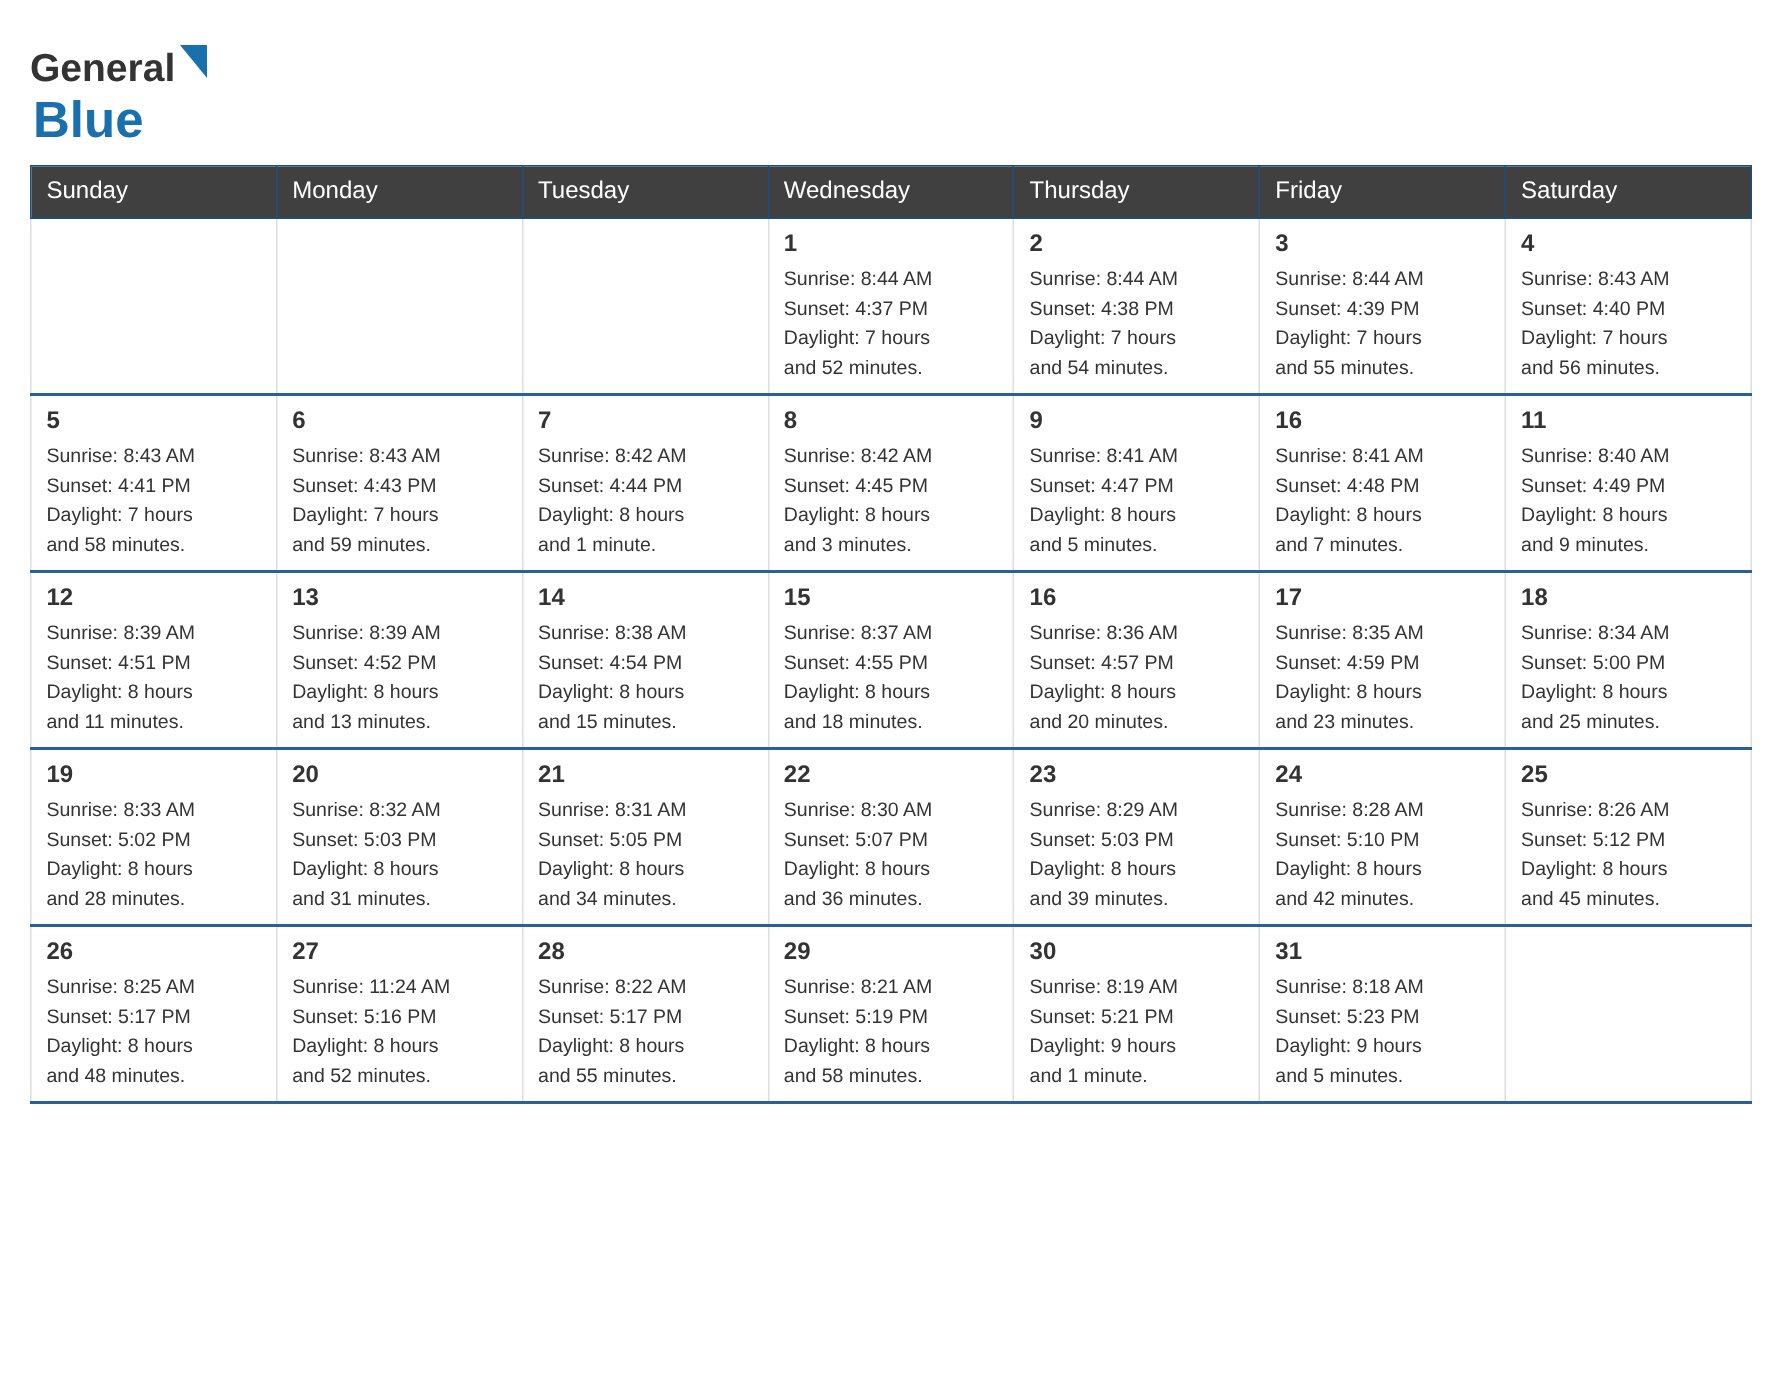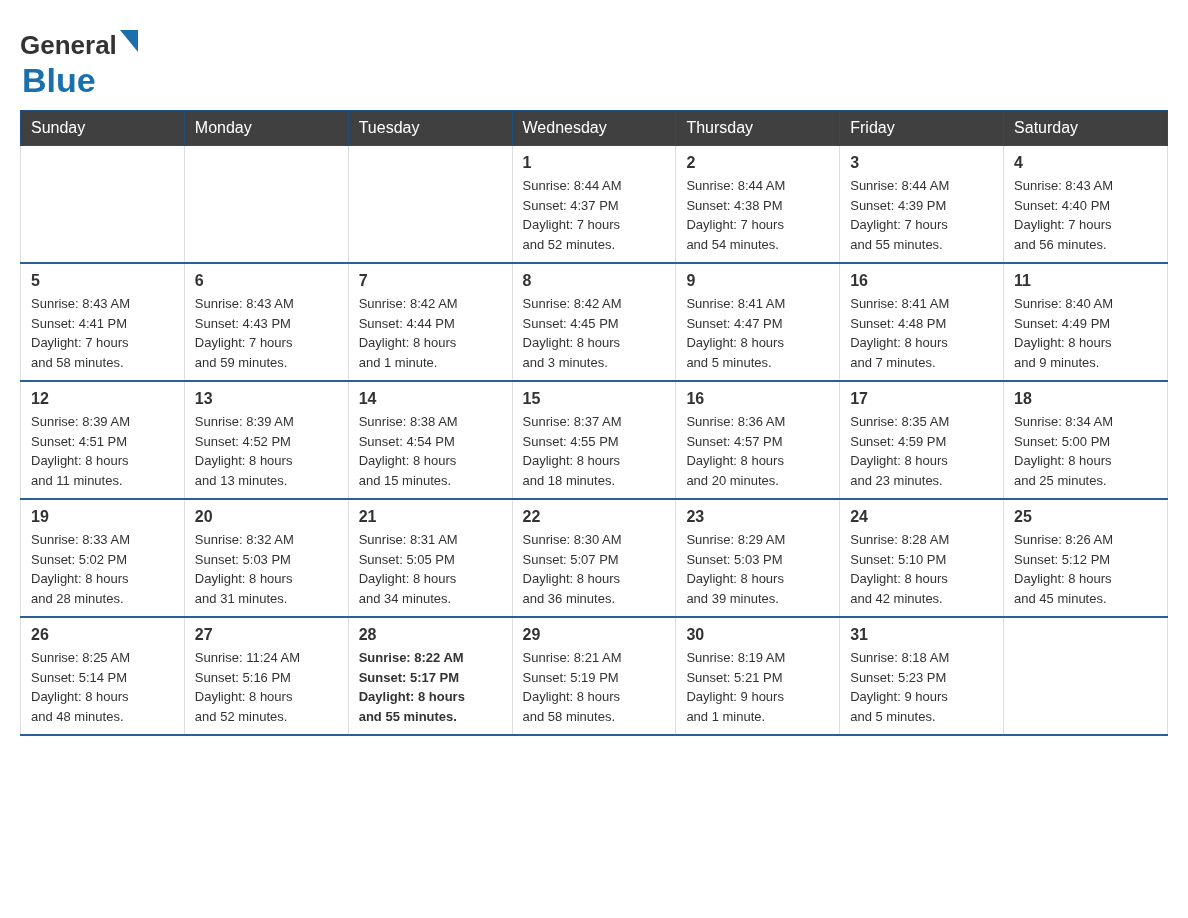--- a/index.html
+++ b/index.html
@@ -297,34 +297,34 @@
           <div class="day-info" style="white-space: pre-line;">Sunrise: 8:26 AM
 Sunset: 5:12 PM
 Daylight: 8 hours
 and 45 minutes.</div>
         </td>
       </tr>
       <tr>
         <td>
           <span class="day-number">26</span>
           <div class="day-info" style="white-space: pre-line;">Sunrise: 8:25 AM
-Sunset: 5:14 PM
+Sunset: 5:17 PM
 Daylight: 8 hours
 and 48 minutes.</div>
         </td>
         <td>
           <span class="day-number">27</span>
           <div class="day-info" style="white-space: pre-line;">Sunrise: 11:24 AM
 Sunset: 5:16 PM
 Daylight: 8 hours
 and 52 minutes.</div>
         </td>
         <td>
           <span class="day-number">28</span>
-          <div class="day-info" style="white-space: pre-line; font-weight: bold;">Sunrise: 8:22 AM
+          <div class="day-info" style="white-space: pre-line;">Sunrise: 8:22 AM
 Sunset: 5:17 PM
 Daylight: 8 hours
 and 55 minutes.</div>
         </td>
         <td>
           <span class="day-number">29</span>
           <div class="day-info" style="white-space: pre-line;">Sunrise: 8:21 AM
 Sunset: 5:19 PM
 Daylight: 8 hours
 and 58 minutes.</div>

